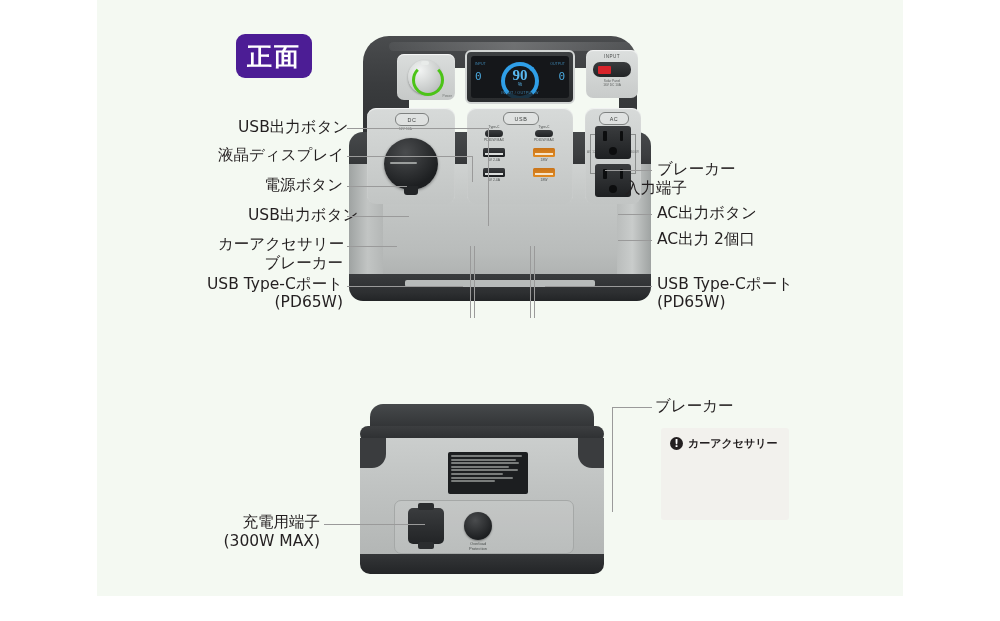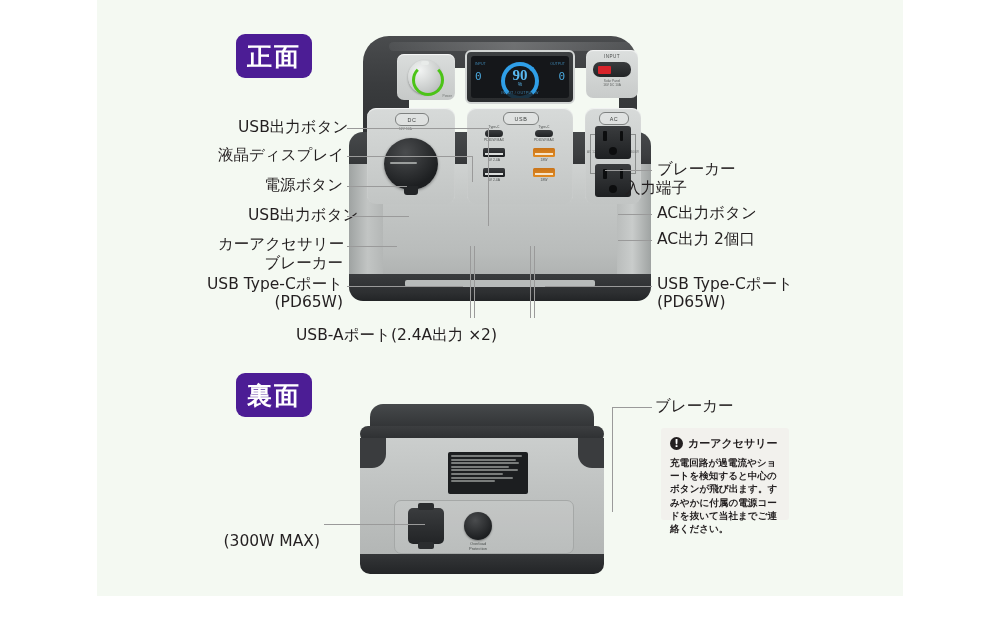--- a/index.html
+++ b/index.html
@@ -350,42 +350,40 @@
   <div class="lbl r" style="left:203px;top:275px;width:140px;">USB Type-Cポート</div>
   <div class="lbl r" style="left:203px;top:293px;width:140px;">(PD65W)</div>
 
   <div class="lbl" style="left:657px;top:160px;">ブレーカー</div>
   <div class="lbl" style="left:625px;top:179px;text-align:center;">入力端子</div>
   <div class="lbl" style="left:657px;top:204px;">AC出力ボタン</div>
   <div class="lbl" style="left:657px;top:230px;">AC出力 2個口</div>
   <div class="lbl" style="left:657px;top:275px;">USB Type-Cポート</div>
   <div class="lbl" style="left:657px;top:293px;">(PD65W)</div>
 
-  <div class="lbl" style="left:296px;top:326px;">USB-Aポート(2.4A出力 ×2)</div>
 
   <div class="ln lnh" style="left:347px;top:128px;width:141px;"></div>
   <div class="ln lnv" style="left:488px;top:128px;height:98px;"></div>
   <div class="ln lnh" style="left:347px;top:156px;width:125px;"></div>
   <div class="ln lnv" style="left:472px;top:156px;height:26px;"></div>
   <div class="ln lnh" style="left:347px;top:186px;width:60px;"></div>
   <div class="ln lnh" style="left:347px;top:216px;width:62px;"></div>
   <div class="ln lnh" style="left:347px;top:246px;width:50px;"></div>
   <div class="ln lnh" style="left:347px;top:286px;width:116px;"></div>
 
   <div class="ln lnh" style="left:605px;top:170px;width:47px;"></div>
   <div class="ln lnh" style="left:618px;top:214px;width:34px;"></div>
   <div class="ln lnh" style="left:618px;top:240px;width:34px;"></div>
   <div class="ln lnh" style="left:545px;top:286px;width:107px;"></div>
 
   <div class="ln lnv" style="left:470px;top:246px;height:72px;"></div>
   <div class="ln lnv" style="left:474px;top:246px;height:72px;"></div>
   <div class="ln lnv" style="left:530px;top:246px;height:72px;"></div>
   <div class="ln lnv" style="left:534px;top:246px;height:72px;"></div>
 
-  <div class="badge" id="badge-rear">裏面</div>
 
   <div id="rear-unit">
     <div class="r-top"></div>
     <div class="r-lip"></div>
     <div class="r-face"></div>
     <div class="r-shoulderL"></div>
     <div class="r-shoulderR"></div>
     <div class="sticker">
       <div class="srow" style="width:96%"></div>
       <div class="srow" style="width:88%"></div>
@@ -403,23 +401,23 @@
     </div>
     <div class="breaker"></div>
     <div class="breaker-lbl">Overload<br>Protection</div>
     <div class="r-bottom"></div>
   </div>
 
   <div class="lbl" style="left:655px;top:397px;">ブレーカー</div>
   <div class="ln lnh" style="left:612px;top:407px;width:40px;"></div>
   <div class="ln lnv" style="left:612px;top:407px;height:105px;"></div>
 
+  <div class="lbl r" style="left:135px;top:513px;width:185px;">充電用端子</div>
   <div class="lbl r" style="left:135px;top:532px;width:185px;">(300W MAX)</div>
   <div class="ln lnh" style="left:324px;top:524px;width:101px;"></div>
 
   <div id="note-box">
     <div class="note-head">
       <div class="note-ico">!</div>
       <div class="note-title">カーアクセサリー</div>
     </div>
-    <div class="note-body">充電回路が過電流やショートを検知すると中心のボタンが飛び出ます。すみやかに付属の電源コードを抜いて当社までご連絡ください。</div>
   </div>
 </div>
 
 </body></html>

